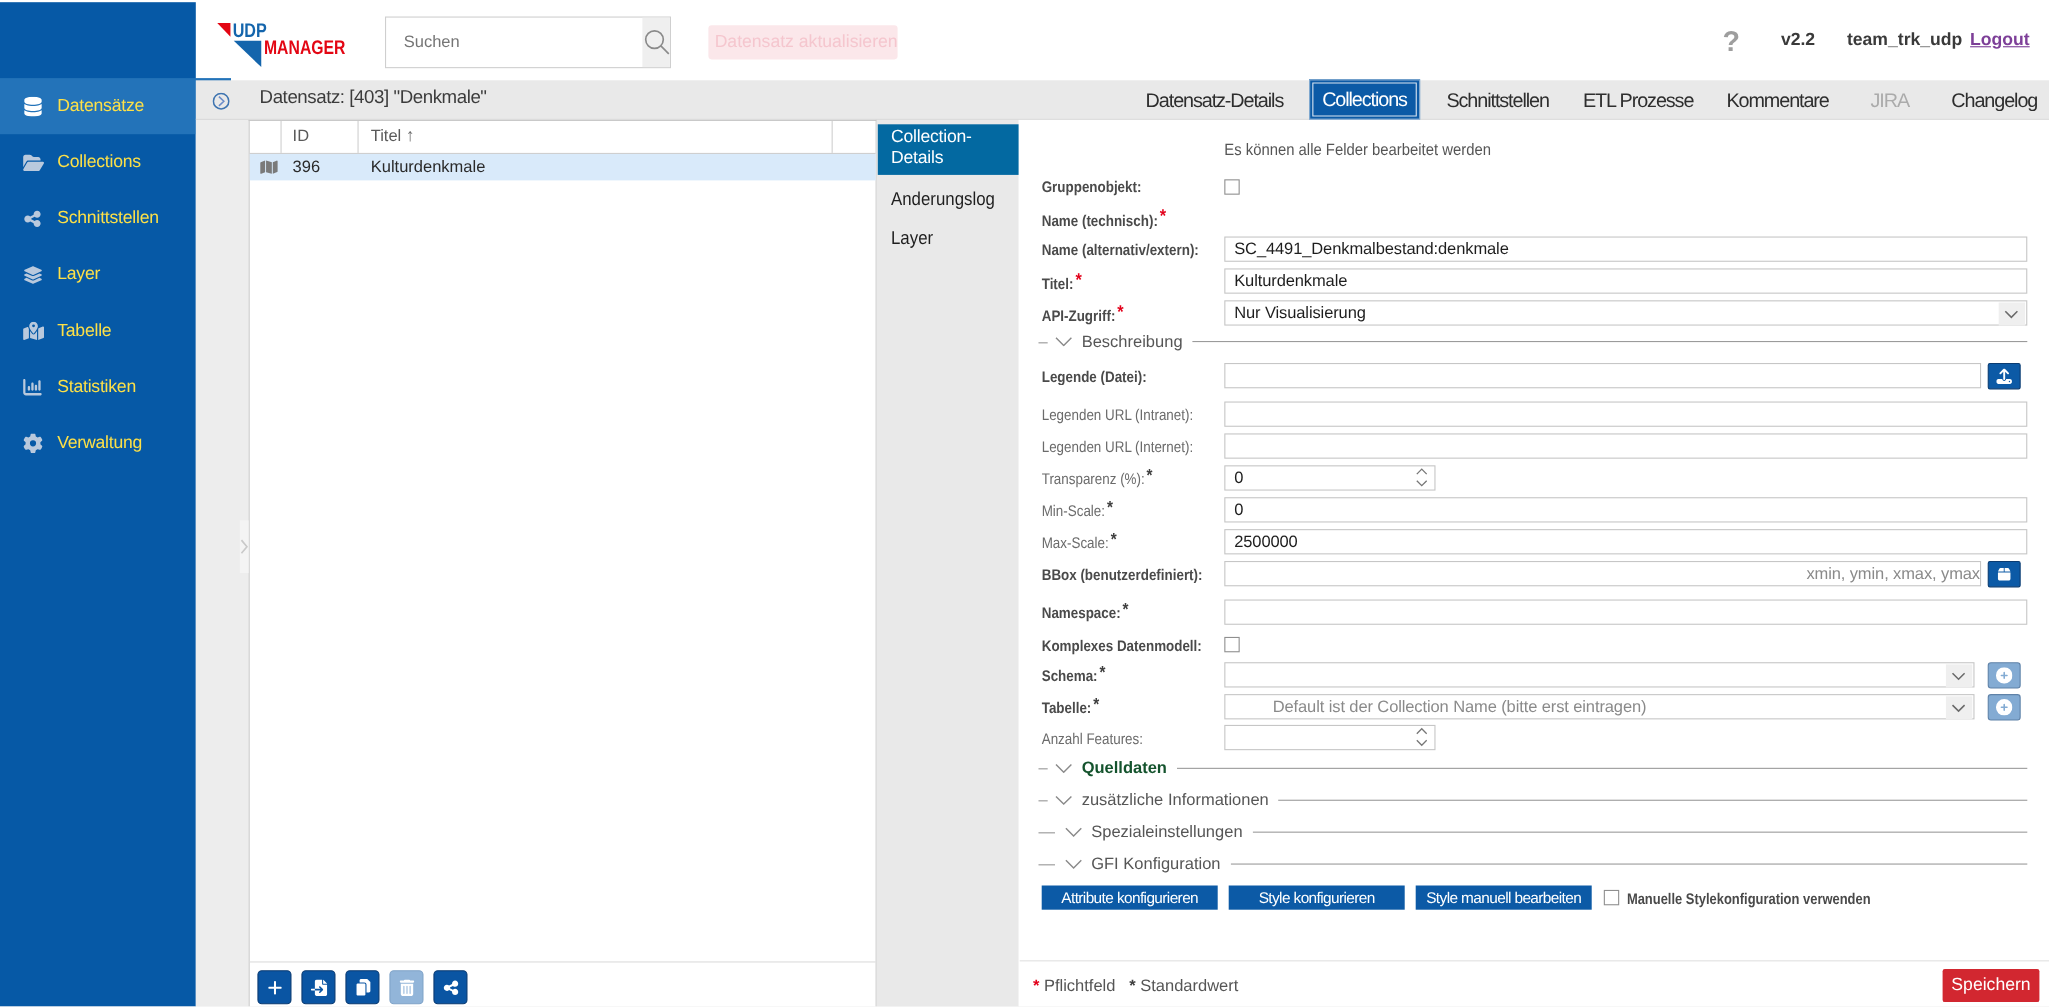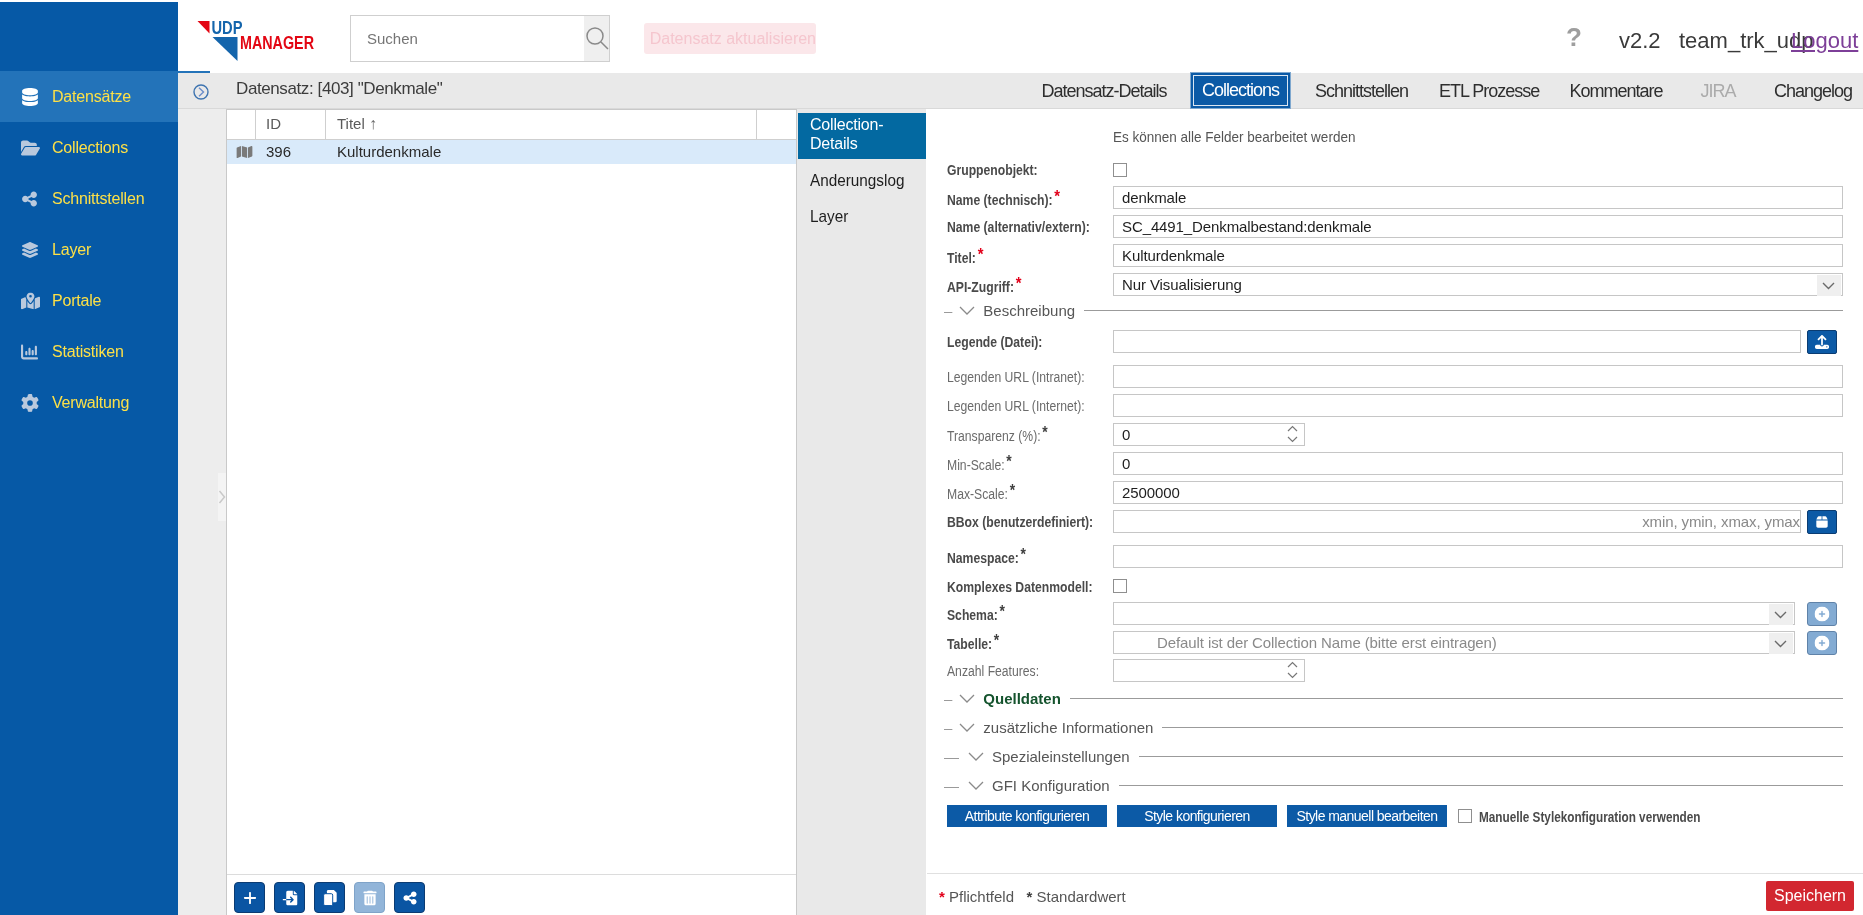--- a/index.html
+++ b/index.html
@@ -13,21 +13,21 @@
 .sitem { position:absolute; left:0; width:210px; height:51px; color:#fde047; font-size:16px; }
 .sitem.active { background:#2373B9; }
 .sitem .slabel { position:absolute; left:52px; top:50%; transform:translateY(-50%); letter-spacing:-0.2px; }
 .sitem svg { position:absolute; left:21px; top:50%; transform:translateY(-50%); }
 
 #header { left:178px; top:0; width:1685px; height:77px; background:#fff; }
 #search { position:absolute; left:172px; top:15px; width:260px; height:47px; border:1px solid #CFCFCF; background:#fff; }
 #search .ph { position:absolute; left:16px; top:14px; font-size:15px; color:#757575; }
 #search .mag { position:absolute; right:0; top:0; width:25px; height:45px; background:#EFEFEF; }
 #btn-disabled { position:absolute; left:466px; top:23px; width:172px; height:31px; background:#FBE7EA; border-radius:3px; color:#F5C6CE; font-size:16px; text-align:right; line-height:31px; }
-.hright { position:absolute; top:0; height:73px; font-size:22px; color:#3a3a3a; }
+.hright { position:absolute; top:0; height:73px; font-size:16px; color:#3a3a3a;font-weight:bold; }
 
 #tabband { left:178px; top:73px; width:1685px; height:36px; background:#E9E9E9; border-bottom:1px solid #D9D9D9; }
 #crumb { position:absolute; left:58px; top:6px; font-size:17px; color:#3C3C3C; letter-spacing:-0.4px; }
 .tab { position:absolute; top:0; height:36px; line-height:36px; font-size:18px; color:#2e2e2e; text-align:center; letter-spacing:-1px; white-space:nowrap; }
 .tab.active { background:#0B5AA6; color:#fff; border:1px solid #7FA8CF; box-shadow:inset 0 0 0 2px #0B5AA6, inset 0 0 0 3px rgba(255,255,255,.85); height:37px; line-height:35px; top:-1px;}
 .tab.dis { color:#ABABAB; }
 
 #contentbg { left:178px; top:109px; width:1685px; height:806px; background:#EDEDED; }
 #listpanel { left:226px; top:109px; width:571px; height:806px; background:#fff; border-top:1px solid #C9C9C9; border-left:1px solid #C9C9C9; border-right:1px solid #C9C9C9; }
 #subnav { left:797px; top:109px; width:129px; height:806px; background:#E9E9E9; }
@@ -115,21 +115,21 @@
   <div class="sitem" style="top:222px;">
     <svg width="18" height="18" viewBox="0 0 576 512" fill="#B9C9DD">
           <path d="M264.5 5.2c14.9-6.9 32.1-6.9 47 0l218.6 101c8.5 3.9 13.9 12.4 13.9 21.8s-5.4 17.9-13.9 21.8l-218.6 101c-14.9 6.9-32.1 6.9-47 0L45.9 149.8C37.4 145.8 32 137.3 32 128s5.4-17.9 13.9-21.8L264.5 5.2zM476.9 209.6l53.2 24.6c8.5 3.9 13.9 12.4 13.9 21.8s-5.4 17.9-13.9 21.8l-218.6 101c-14.9 6.9-32.1 6.9-47 0L45.9 277.8C37.4 273.8 32 265.3 32 256s5.4-17.9 13.9-21.8l53.2-24.6 152 70.2c23.4 10.8 50.4 10.8 73.8 0l152-70.2zm-152 198.2l152-70.2 53.2 24.6c8.5 3.9 13.9 12.4 13.9 21.8s-5.4 17.9-13.9 21.8l-218.6 101c-14.9 6.9-32.1 6.9-47 0L45.9 405.8C37.4 401.8 32 393.3 32 384s5.4-17.9 13.9-21.8l53.2-24.6 152 70.2c23.4 10.8 50.4 10.8 73.8 0z"></path>
         </svg>
     <span class="slabel">Layer</span>
   </div>
   <div class="sitem" style="top:273px;">
     <svg width="19" height="17" viewBox="0 0 576 512" fill="#B9C9DD">
           <path d="M408 120c0 54.6-73.1 151.9-105.2 192c-7.7 9.6-22 9.6-29.6 0C241.1 271.9 168 174.6 168 120C168 53.7 221.7 0 288 0s120 53.7 120 120zm8 80.4c3.5-6.9 6.7-13.8 9.6-20.6c.5-1.2 1-2.5 1.5-3.7l116-46.4C558.9 123.4 576 135 576 152V422.8c0 9.8-6 18.6-15.1 22.3L416 503V200.4zM137.6 138.3c2.4 14.1 7.2 28.3 12.8 41.5c2.9 6.8 6.1 13.7 9.6 20.6V451.8L32.9 502.7C17.1 509 0 497.4 0 480.4V209.6c0-9.8 6-18.6 15.1-22.3l122.6-49zM327.8 332c13.9-17.4 35.7-45.7 56.2-77V504.3L192 449.4V255c20.5 31.3 42.3 59.6 56.2 77c20.5 25.6 59.1 25.6 79.6 0zM288 152a40 40 0 1 0 0-80 40 40 0 1 0 0 80z"></path>
         </svg>
-    <span class="slabel">Portale</span>
+    <span class="slabel">Tabelle</span>
   </div>
   <div class="sitem" style="top:324px;">
     <svg width="17" height="17" viewBox="0 0 512 512" fill="#B9C9DD">
           <path d="M32 32c17.7 0 32 14.3 32 32V400c0 8.8 7.2 16 16 16H480c17.7 0 32 14.3 32 32s-14.3 32-32 32H80c-44.2 0-80-35.8-80-80V64C0 46.3 14.3 32 32 32zM160 224c17.7 0 32 14.3 32 32v64c0 17.7-14.3 32-32 32s-32-14.3-32-32V256c0-17.7 14.3-32 32-32zm128-64V320c0 17.7-14.3 32-32 32s-32-14.3-32-32V160c0-17.7 14.3-32 32-32s32 14.3 32 32zm64 32c17.7 0 32 14.3 32 32V320c0 17.7-14.3 32-32 32s-32-14.3-32-32V224c0-17.7 14.3-32 32-32zM480 96V320c0 17.7-14.3 32-32 32s-32-14.3-32-32V96c0-17.7 14.3-32 32-32s32 14.3 32 32z"></path>
         </svg>
     <span class="slabel">Statistiken</span>
   </div>
   <div class="sitem" style="top:375px;">
     <svg width="18" height="18" viewBox="0 0 512 512" fill="#B9C9DD">
           <path d="M495.9 166.6c3.2 8.7 .5 18.4-6.4 24.6l-43.3 39.4c1.1 8.3 1.7 16.8 1.7 25.4s-.6 17.1-1.7 25.4l43.3 39.4c6.9 6.2 9.6 15.9 6.4 24.6c-4.4 11.9-9.7 23.3-15.8 34.3l-4.7 8.1c-6.6 11-14 21.4-22.1 31.2c-5.9 7.2-15.7 9.6-24.5 6.8l-55.7-17.7c-13.4 10.3-28.2 18.9-44 25.4l-12.5 57.1c-2 9.1-9 16.3-18.2 17.8c-13.8 2.3-28 3.5-42.5 3.5s-28.7-1.2-42.5-3.5c-9.2-1.5-16.2-8.7-18.2-17.8l-12.5-57.1c-15.8-6.5-30.6-15.1-44-25.4L83.1 425.9c-8.8 2.8-18.6 .3-24.5-6.8c-8.1-9.8-15.5-20.2-22.1-31.2l-4.7-8.1c-6.1-11-11.4-22.4-15.8-34.3c-3.2-8.7-.5-18.4 6.4-24.6l43.3-39.4C64.6 273.1 64 264.6 64 256s.6-17.1 1.7-25.4L22.4 191.2c-6.9-6.2-9.6-15.9-6.4-24.6c4.4-11.9 9.7-23.3 15.8-34.3l4.7-8.1c6.6-11 14-21.4 22.1-31.2c5.9-7.2 15.7-9.6 24.5-6.8l55.7 17.7c13.4-10.3 28.2-18.9 44-25.4l12.5-57.1c2-9.1 9-16.3 18.2-17.8C227.3 1.2 241.5 0 256 0s28.7 1.2 42.5 3.5c9.2 1.5 16.2 8.7 18.2 17.8l12.5 57.1c15.8 6.5 30.6 15.1 44 25.4l55.7-17.7c8.8-2.8 18.6-.3 24.5 6.8c8.1 9.8 15.5 20.2 22.1 31.2l4.7 8.1c6.1 11 11.4 22.4 15.8 34.3zM256 336a80 80 0 1 0 0-160 80 80 0 1 0 0 160z"></path>
@@ -202,21 +202,20 @@
         <polyline points="1.5,1 6.5,7 1.5,13"></polyline>
       </svg>
     </div>
 <div class="abs" id="formpanel"></div>
 <div style="position:absolute;left:1113px;top:128px;font-size:15px;color:#555;transform:scaleX(0.9);transform-origin:left center;white-space:nowrap;">Es können alle Felder bearbeitet werden</div>
 
 <div class="flabel" style="top:162px;">Gruppenobjekt:</div>
 <div class="fcheck" style="top:163px;"></div>
 
 <div class="flabel" style="top:190px;">Name (technisch):<span class="star-r">*</span></div>
-<input class="finput" style="top: 186px;" value="denkmale">
 
 <div class="flabel" style="top:219px;">Name (alternativ/extern):</div>
 <input class="finput" style="top: 215px;" value="SC_4491_Denkmalbestand:denkmale">
 
 <div class="flabel" style="top:248px;">Titel:<span class="star-r">*</span></div>
 <input class="finput" style="top: 244px;" value="Kulturdenkmale">
 
 <div class="flabel" style="top:277px;">API-Zugriff:<span class="star-r">*</span></div>
 <div class="finput" style="top:273px;">Nur Visualisierung
   <div class="selchev">

